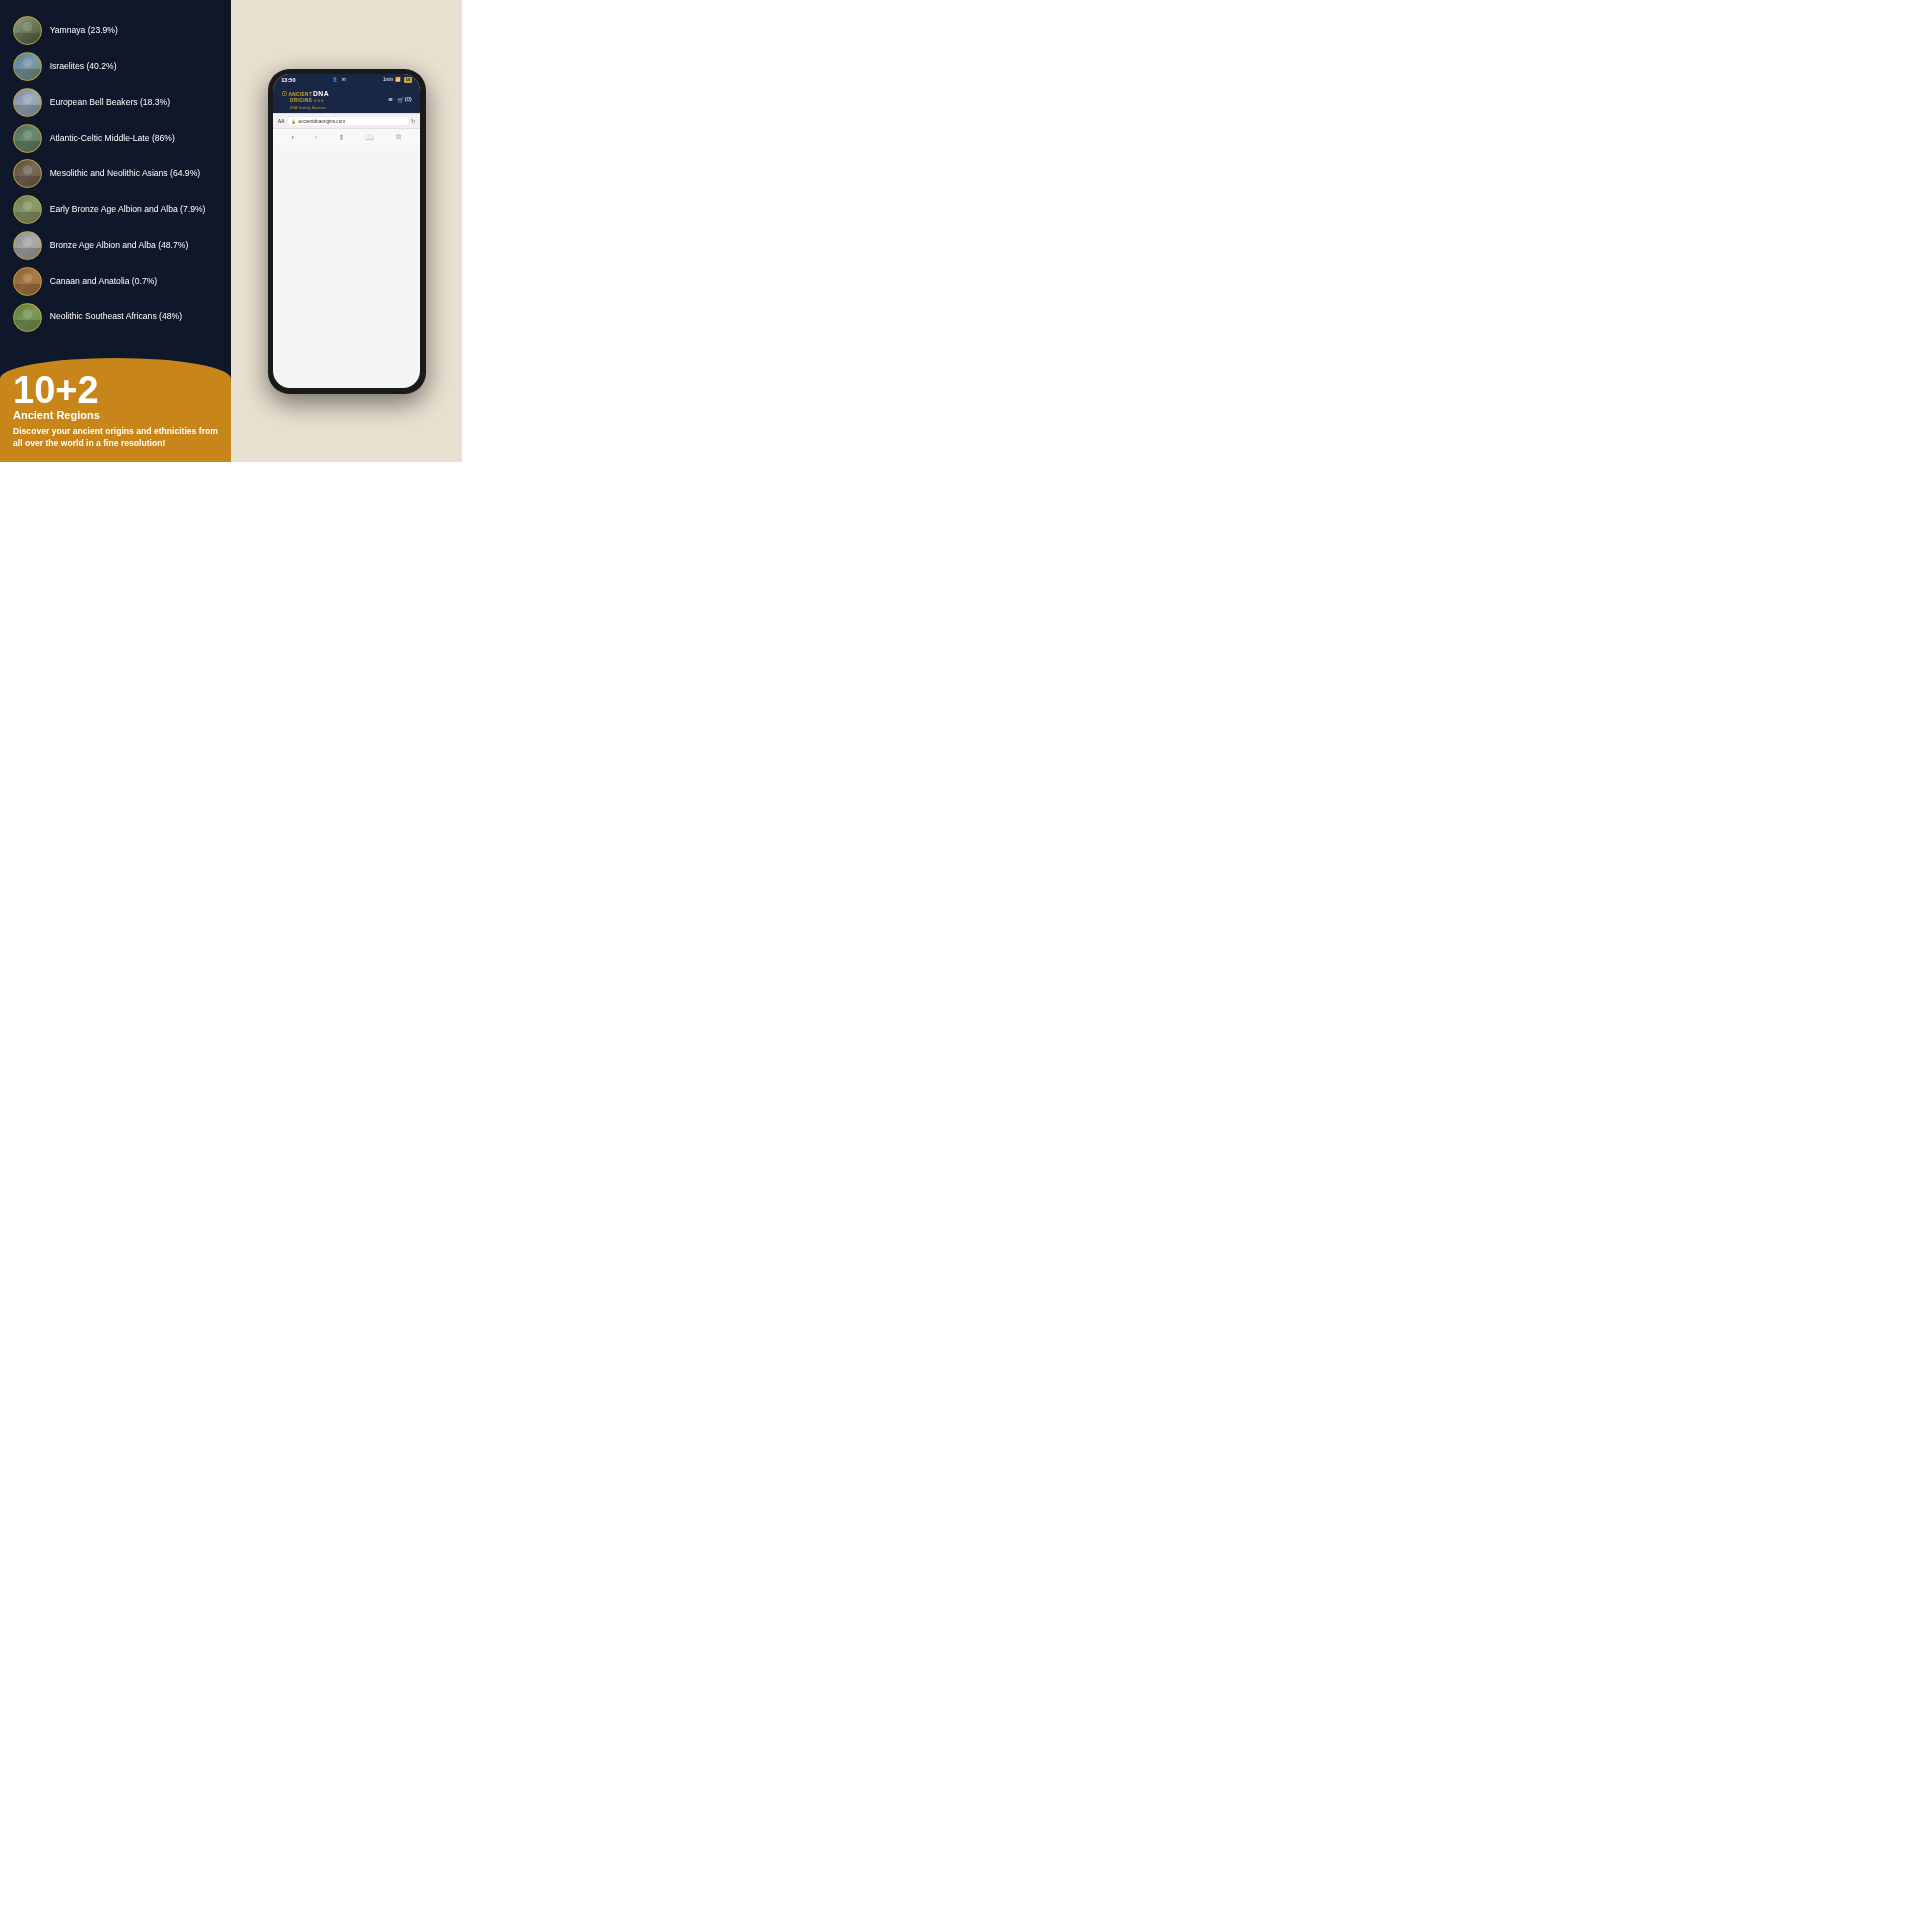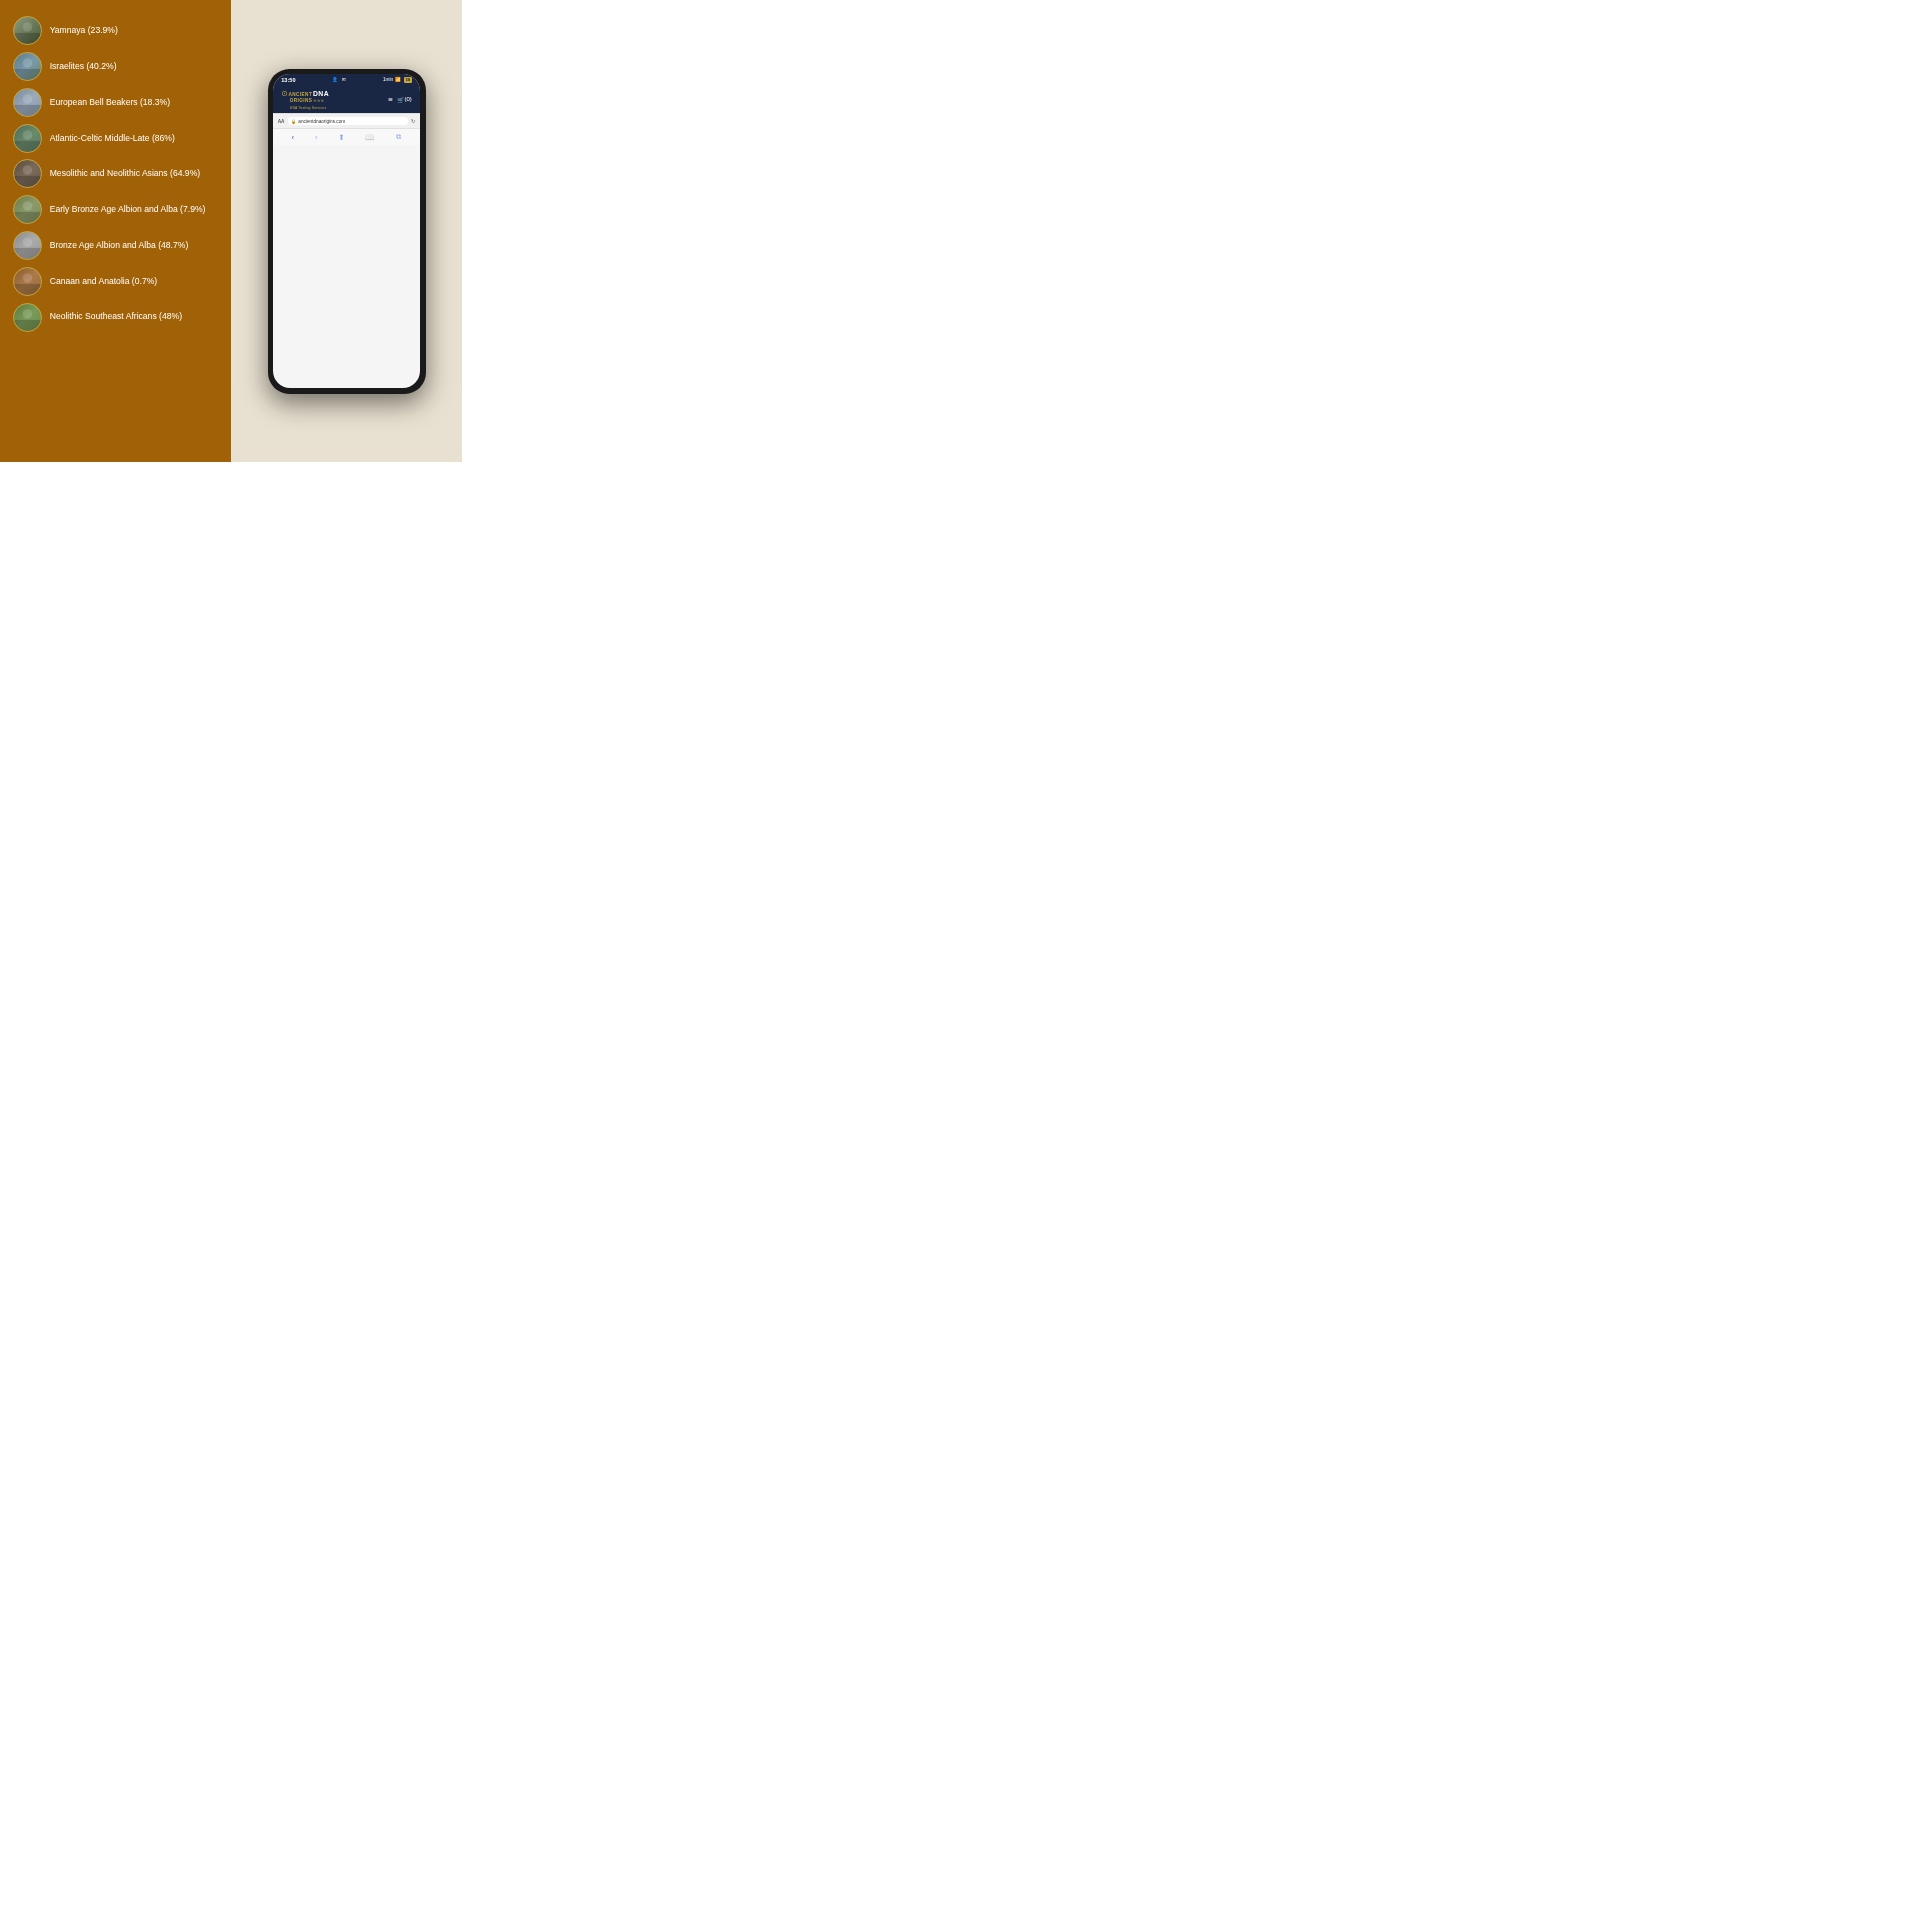--- a/index.html
+++ b/index.html
@@ -9,21 +9,21 @@
       height: 462px;
       overflow: hidden;
       font-family: Arial, sans-serif;
       display: flex;
     }
 
     
     .left-panel {
       width: 231px;
       height: 462px;
-      background: #a16207;
+      background: #0f172a;
       display: flex;
       flex-direction: column;
       padding: 8.6px 13px;
       position: relative;
     }
 
     .ancestry-list {
       flex: 1;
       display: flex;
       flex-direction: column;
@@ -435,20 +435,25 @@
           <svg viewBox="0 0 68 68" xmlns="http://www.w3.org/2000/svg">
       <rect width="68" height="68" fill="transparent"></rect>
       <rect x="0" y="40" width="68" height="28" fill="rgba(0,0,0,0.2)"></rect>
       <circle cx="34" cy="25" r="12" fill="rgba(255,255,255,0.15)"></circle>
     </svg>
         </div>
         <span class="ancestry-label">Neolithic Southeast Africans (48%)</span>
       </div>
     </div>
 
+  <div class="bottom-section">
+    <div class="big-number">10+2</div>
+    <div class="ancient-regions-title">Ancient Regions</div>
+    <div class="ancient-regions-desc">Discover your ancient origins and ethnicities from all over the world in a fine resolution!</div>
+  </div>
 </div>
 
 <div class="right-panel">
   <div class="phone-container">
     <div class="phone-frame">
       <div class="phone-screen">
 
         <div class="status-bar">
           <div class="status-time">13:50</div>
           <div class="status-center">

